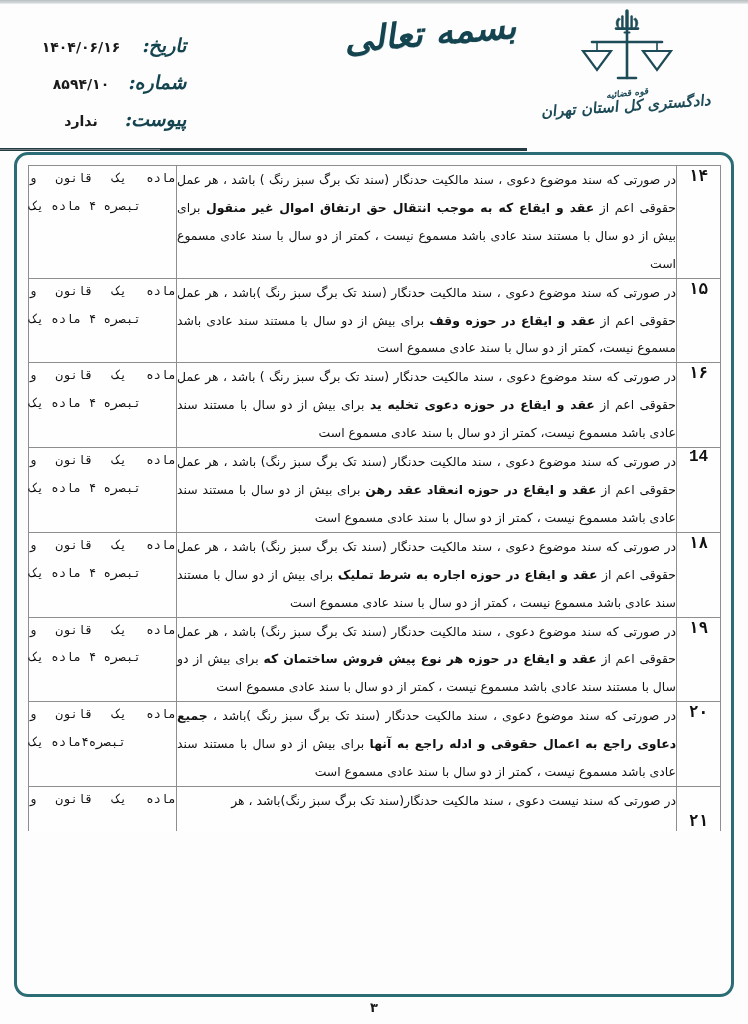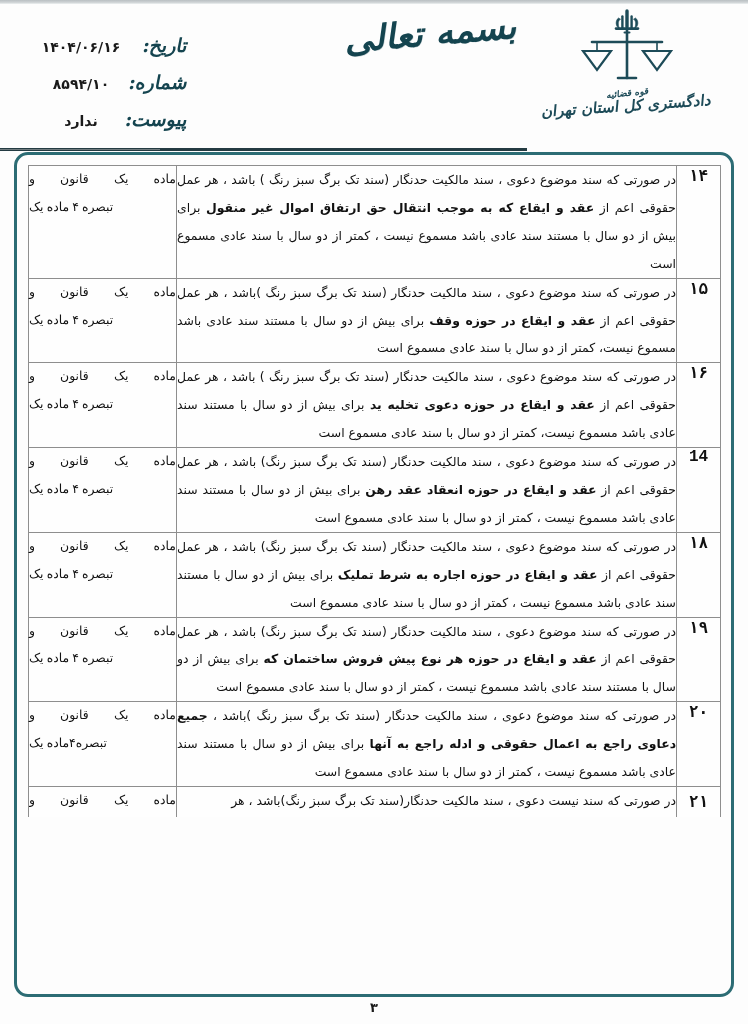--- a/index.html
+++ b/index.html
@@ -207,21 +207,21 @@
     text-align: justify;
     text-align-last: right;
     padding: 6px 10px 8px 10px;
     direction: rtl;
   }
   .cell-body b {
     font-weight: 700;
   }
 
   .cell-ref {
-    font-family: Liberation Serif, serif;
+    font-family: Liberation Mono, monospace;
     font-size: 12.4px;
     color: #111;
     line-height: 2.25;
     padding: 6px 10px 8px 10px;
     direction: rtl;
     text-align: justify;
     text-align-last: left;
   }
   .cell-ref .ref-l1 {
     display: block;
@@ -237,21 +237,21 @@
   tr.clipped td {
     border-bottom: none;
   }
   tr.clipped .cell-body,
   tr.clipped .cell-ref {
     padding-bottom: 0;
     height: 30px;
     overflow: hidden;
   }
   tr.clipped .cell-num {
-    padding-top: 5px;
+    padding-top: 24px;
     text-align: center;
   }
 
   
   .page-number {
     position: absolute;
     top: 1000px;
     left: 0;
     width: 748px;
     text-align: center;

